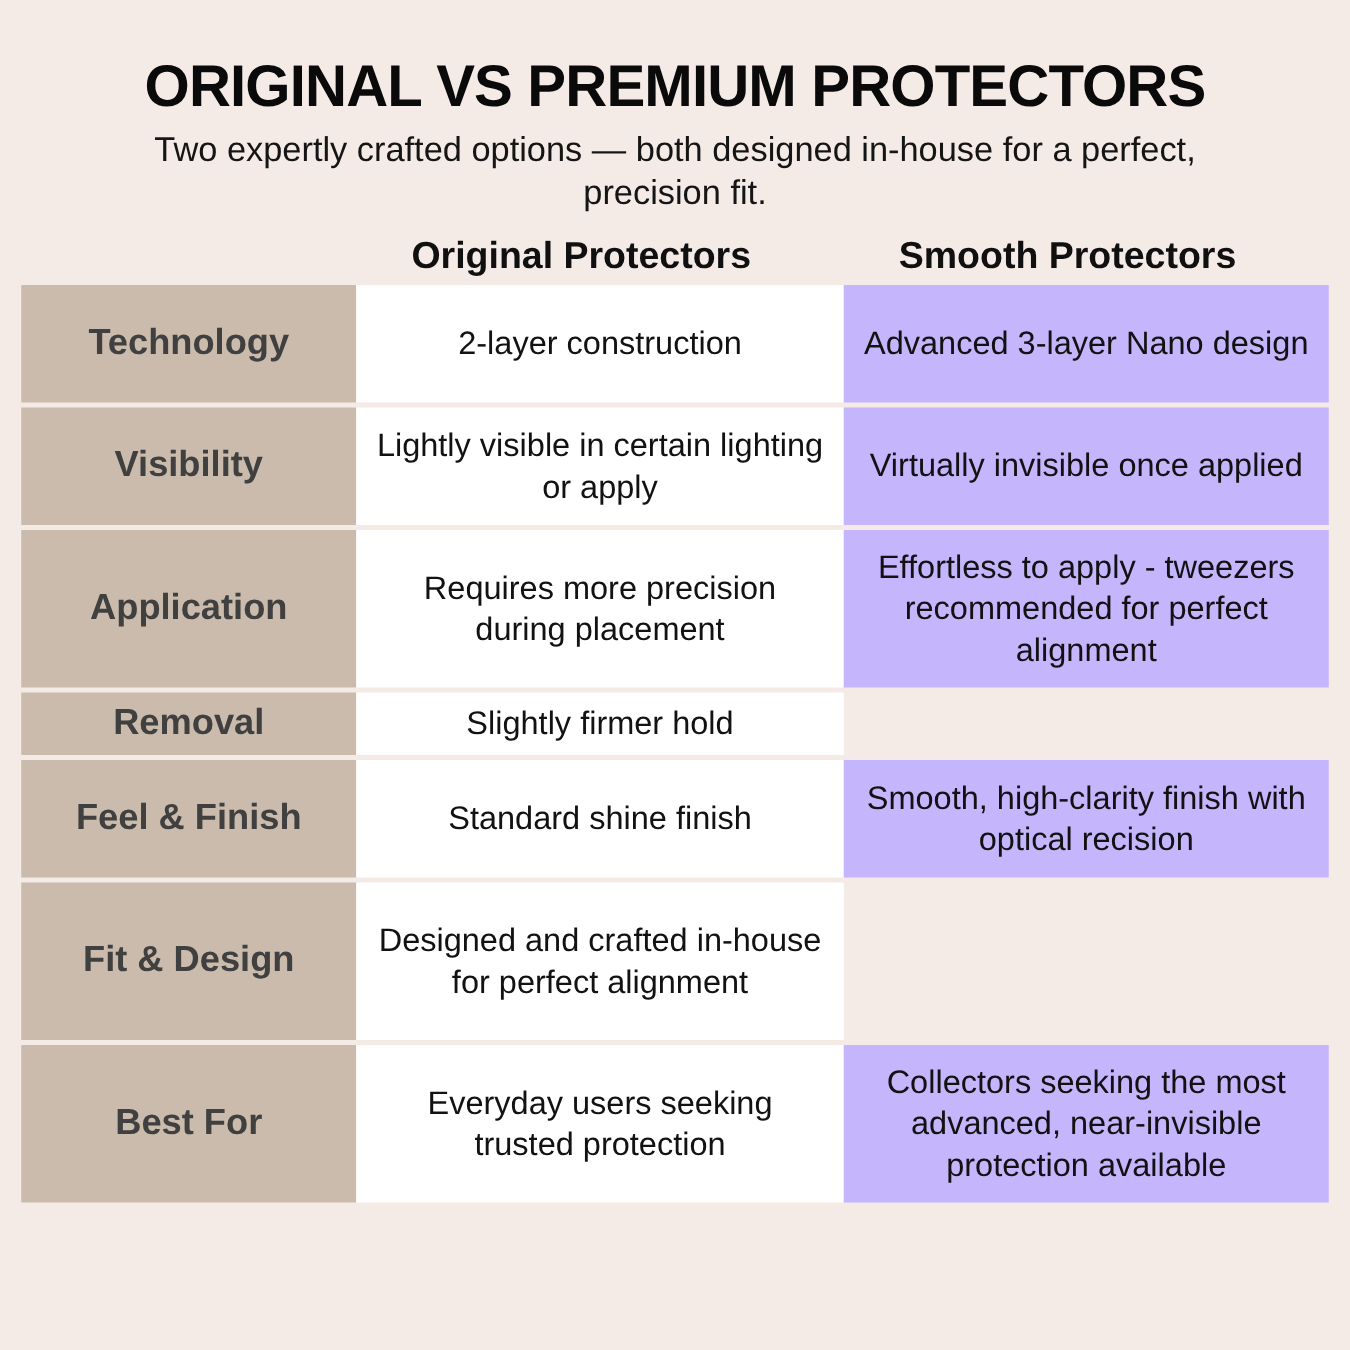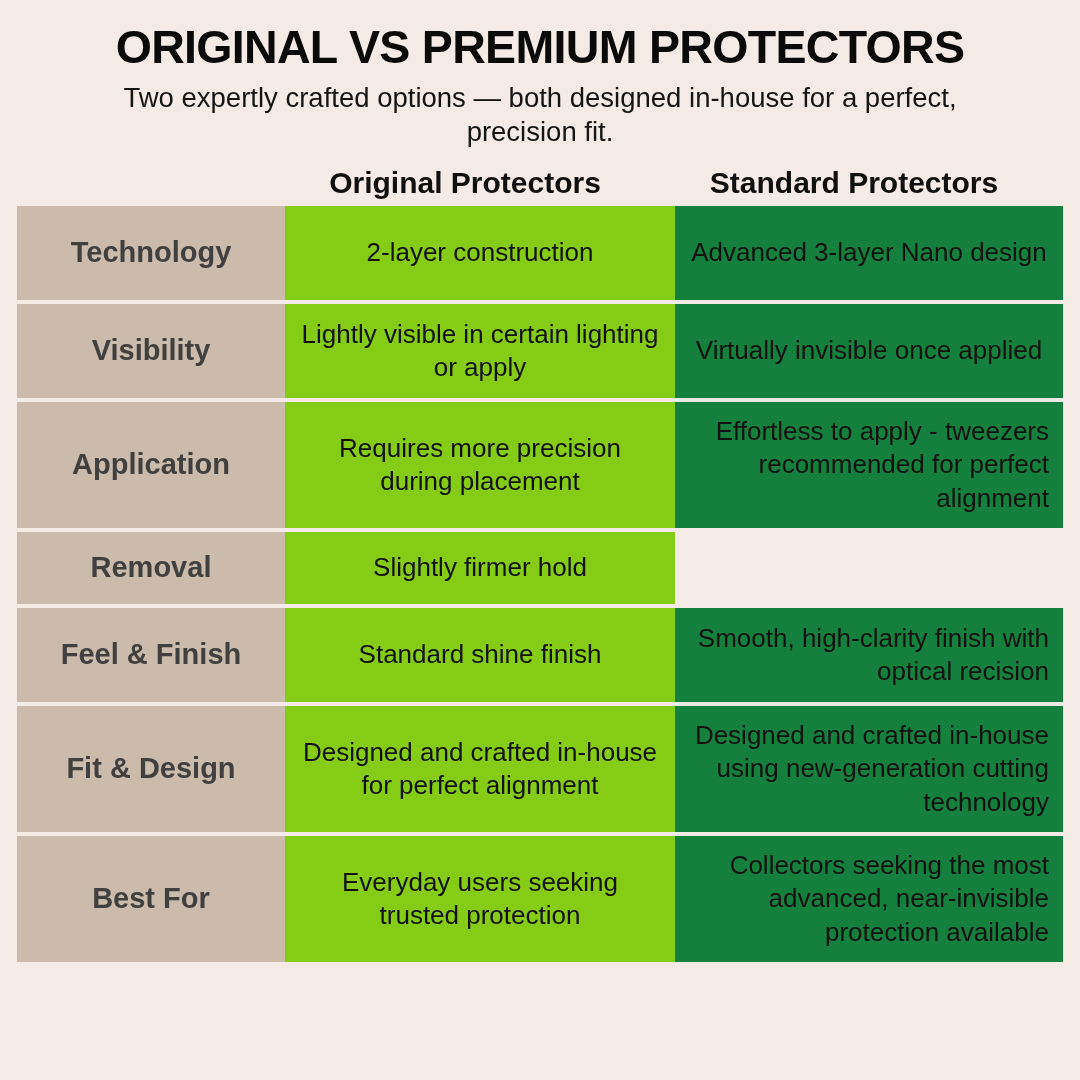--- a/index.html
+++ b/index.html
@@ -16,21 +16,21 @@
 
   .page {
     width: 1080px;
     height: 1080px;
     position: relative;
     box-sizing: border-box;
   }
 
   
   .header {
-    padding: 22px 28px 0 28px;
+    padding: 44px 28px 0 28px;
     text-align: center;
   }
   .title {
     font-size: 47px;
     font-weight: 700;
     letter-spacing: -0.7px;
     color: #0a0a0a;
     line-height: 1.06;
     margin: 0;
     white-space: nowrap;
@@ -98,62 +98,61 @@
     flex: 0 0 268px;
     background: #cbbbac;
     font-size: 29px;
     font-weight: 700;
     color: #404040;
     line-height: 1.15;
   }
   .cell-original {
     width: 390px;
     flex: 0 0 390px;
-    background: #84cc16;
+    background: #ffffff;
     font-size: 26px;
     font-weight: 400;
     color: #121212;
     line-height: 1.28;
     padding: 10px 16px;
   }
   .cell-premium {
     width: 388px;
     flex: 0 0 388px;
-    background: #15803d;
+    background: #c4b5fd;
     font-size: 26px;
     font-weight: 400;
     color: #121212;
     line-height: 1.28;
     padding: 10px 14px;
-    text-align: right;
   }
 
   .r1 .cell { height: 94px; }
   .r2 .cell { height: 94px; }
   .r3 .cell { height: 126px; }
-  .r4 .cell { height: 72px; }
+  .r4 .cell { height: 50px; }
   .r5 .cell { height: 94px; }
   .r6 .cell { height: 94px; }
   .r7 .cell { height: 126px; }
   .r8 .cell { height: 126px; }
 </style>
 </head>
 <body>
 
 <div class="page">
 
   <div class="header">
     <h1 class="title">ORIGINAL VS PREMIUM PROTECTORS</h1>
     <p class="subtitle">Two expertly crafted options — both designed in-house for a perfect, precision fit.</p>
   </div>
 
   <div class="col-headers">
     <div class="spacer"></div>
     <div class="col-head original">Original Protectors</div>
-    <div class="col-head premium">Standard Protectors</div>
+    <div class="col-head premium">Smooth Protectors</div>
   </div>
 
   <div class="table">
 
     <div class="row r1">
       <div class="cell cell-label">Technology</div>
       <div class="cell cell-original">2-layer construction</div>
       <div class="cell cell-premium">Advanced 3-layer Nano design</div>
     </div>
 
@@ -177,21 +176,20 @@
 
     <div class="row r6">
       <div class="cell cell-label">Feel &amp; Finish</div>
       <div class="cell cell-original">Standard shine finish</div>
       <div class="cell cell-premium">Smooth, high-clarity finish with optical recision</div>
     </div>
 
     <div class="row r7">
       <div class="cell cell-label">Fit &amp; Design</div>
       <div class="cell cell-original">Designed and crafted in-house for perfect alignment</div>
-      <div class="cell cell-premium">Designed and crafted in-house using new-generation cutting technology</div>
     </div>
 
     <div class="row r8">
       <div class="cell cell-label">Best For</div>
       <div class="cell cell-original">Everyday users seeking trusted protection</div>
       <div class="cell cell-premium">Collectors seeking the most advanced, near-invisible protection available</div>
     </div>
 
   </div>
 </div>

